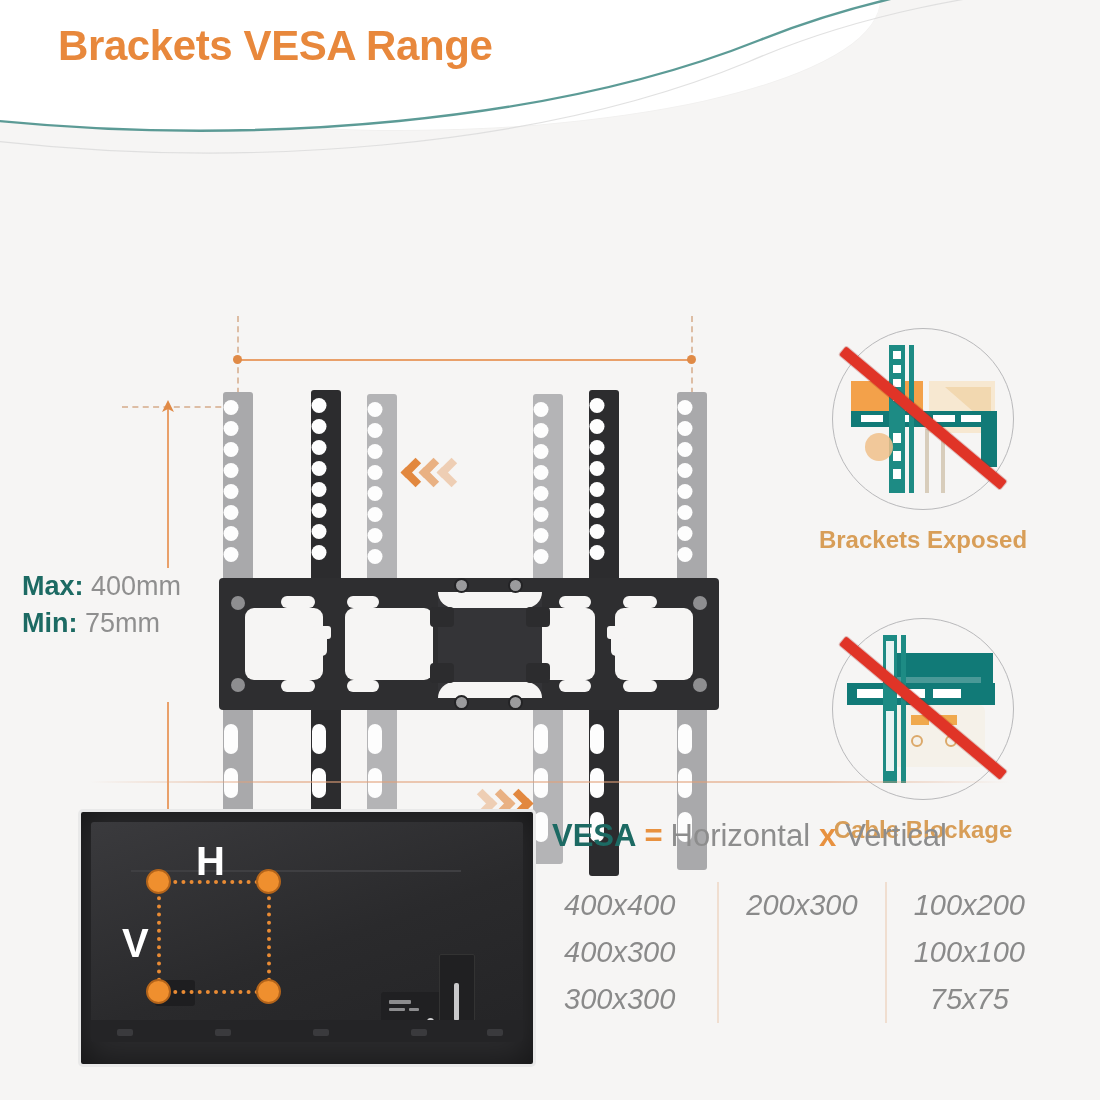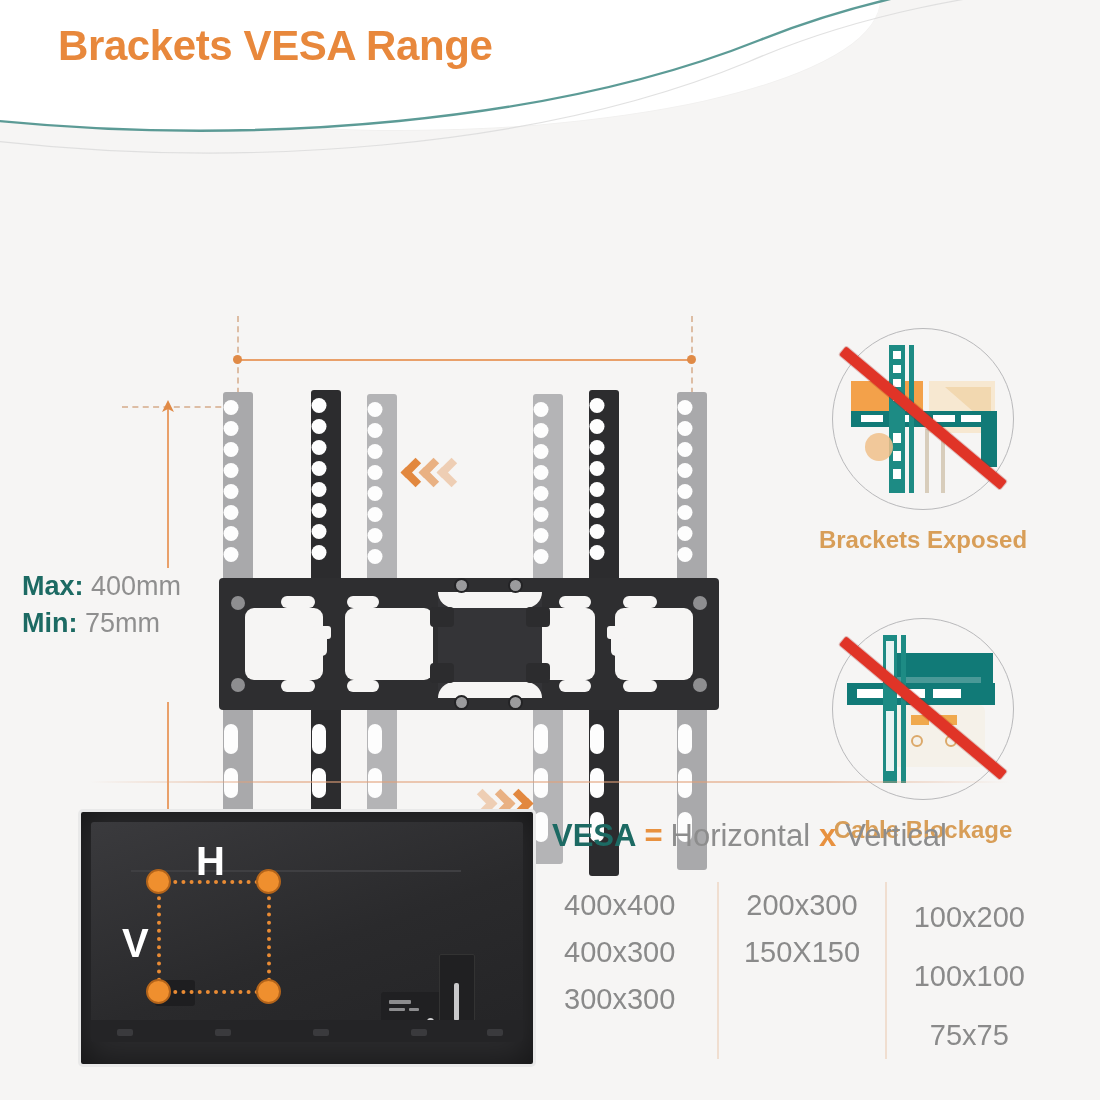--- a/index.html
+++ b/index.html
@@ -145,29 +145,29 @@
   }
   .lbl-H{position:absolute;left:196px;top:839px;font-size:40px;font-weight:bold;color:#ffffff;}
   .lbl-V{position:absolute;left:122px;top:921px;font-size:40px;font-weight:bold;color:#ffffff;}
 
   
   .vesa-head{
     position:absolute;left:552px;top:818px;font-size:31px;white-space:nowrap;color:#8d8d8d;
   }
   .vesa-head .t{color:#1c6a63;font-weight:bold;}
   .vesa-head .o{color:#e8913f;font-weight:bold;}
-  .vtable{position:absolute;left:552px;top:882px;width:500px;display:flex;}
+  .vtable{position:absolute;left:552px;top:882px;width:500px;display:flex;font-style:italic;}
   .vcol{width:166px;position:relative;}
   .vcol + .vcol{border-left:2px solid #f0ded0;}
   .vcell{
     font-size:29px;color:#8a8a8a;text-align:center;line-height:1.62;white-space:nowrap;
   }
   .vcol.c1 .vcell{text-align:left;padding-left:12px;}
   .vcol.c2 .vcell{text-align:center;}
-  .vcol.c3 .vcell{text-align:center;margin-top:12px;}
+  .vcol.c3 .vcell{text-align:center;}
 </style>
 </head>
 <body>
 
 <div id="stage">
 
   <div class="hdr-white"></div>
   <svg class="swoosh" viewBox="0 0 1100 200" preserveAspectRatio="none">
     <path d="M -30 118 C 260 150 560 120 760 40 C 860 0 960 -20 1130 -40 L 1130 -60 L -30 -60 Z" fill="#ffffff"></path>
     <path d="M -30 118 C 260 150 560 120 760 40 C 860 0 960 -20 1130 -40" fill="none" stroke="#3f8a84" stroke-width="2.4" opacity="0.85"></path>
@@ -418,21 +418,20 @@
   </div>
 
   <div class="vtable">
     <div class="vcol c1">
       <div class="vcell">400x400</div>
       <div class="vcell">400x300</div>
       <div class="vcell">300x300</div>
     </div>
     <div class="vcol c2">
       <div class="vcell">200x300</div>
-      <div class="vcell">150X150</div>
     </div>
     <div class="vcol c3">
       <div class="vcell">100x200</div>
       <div class="vcell">100x100</div>
       <div class="vcell">75x75</div>
     </div>
   </div>
 
 </div>
 

